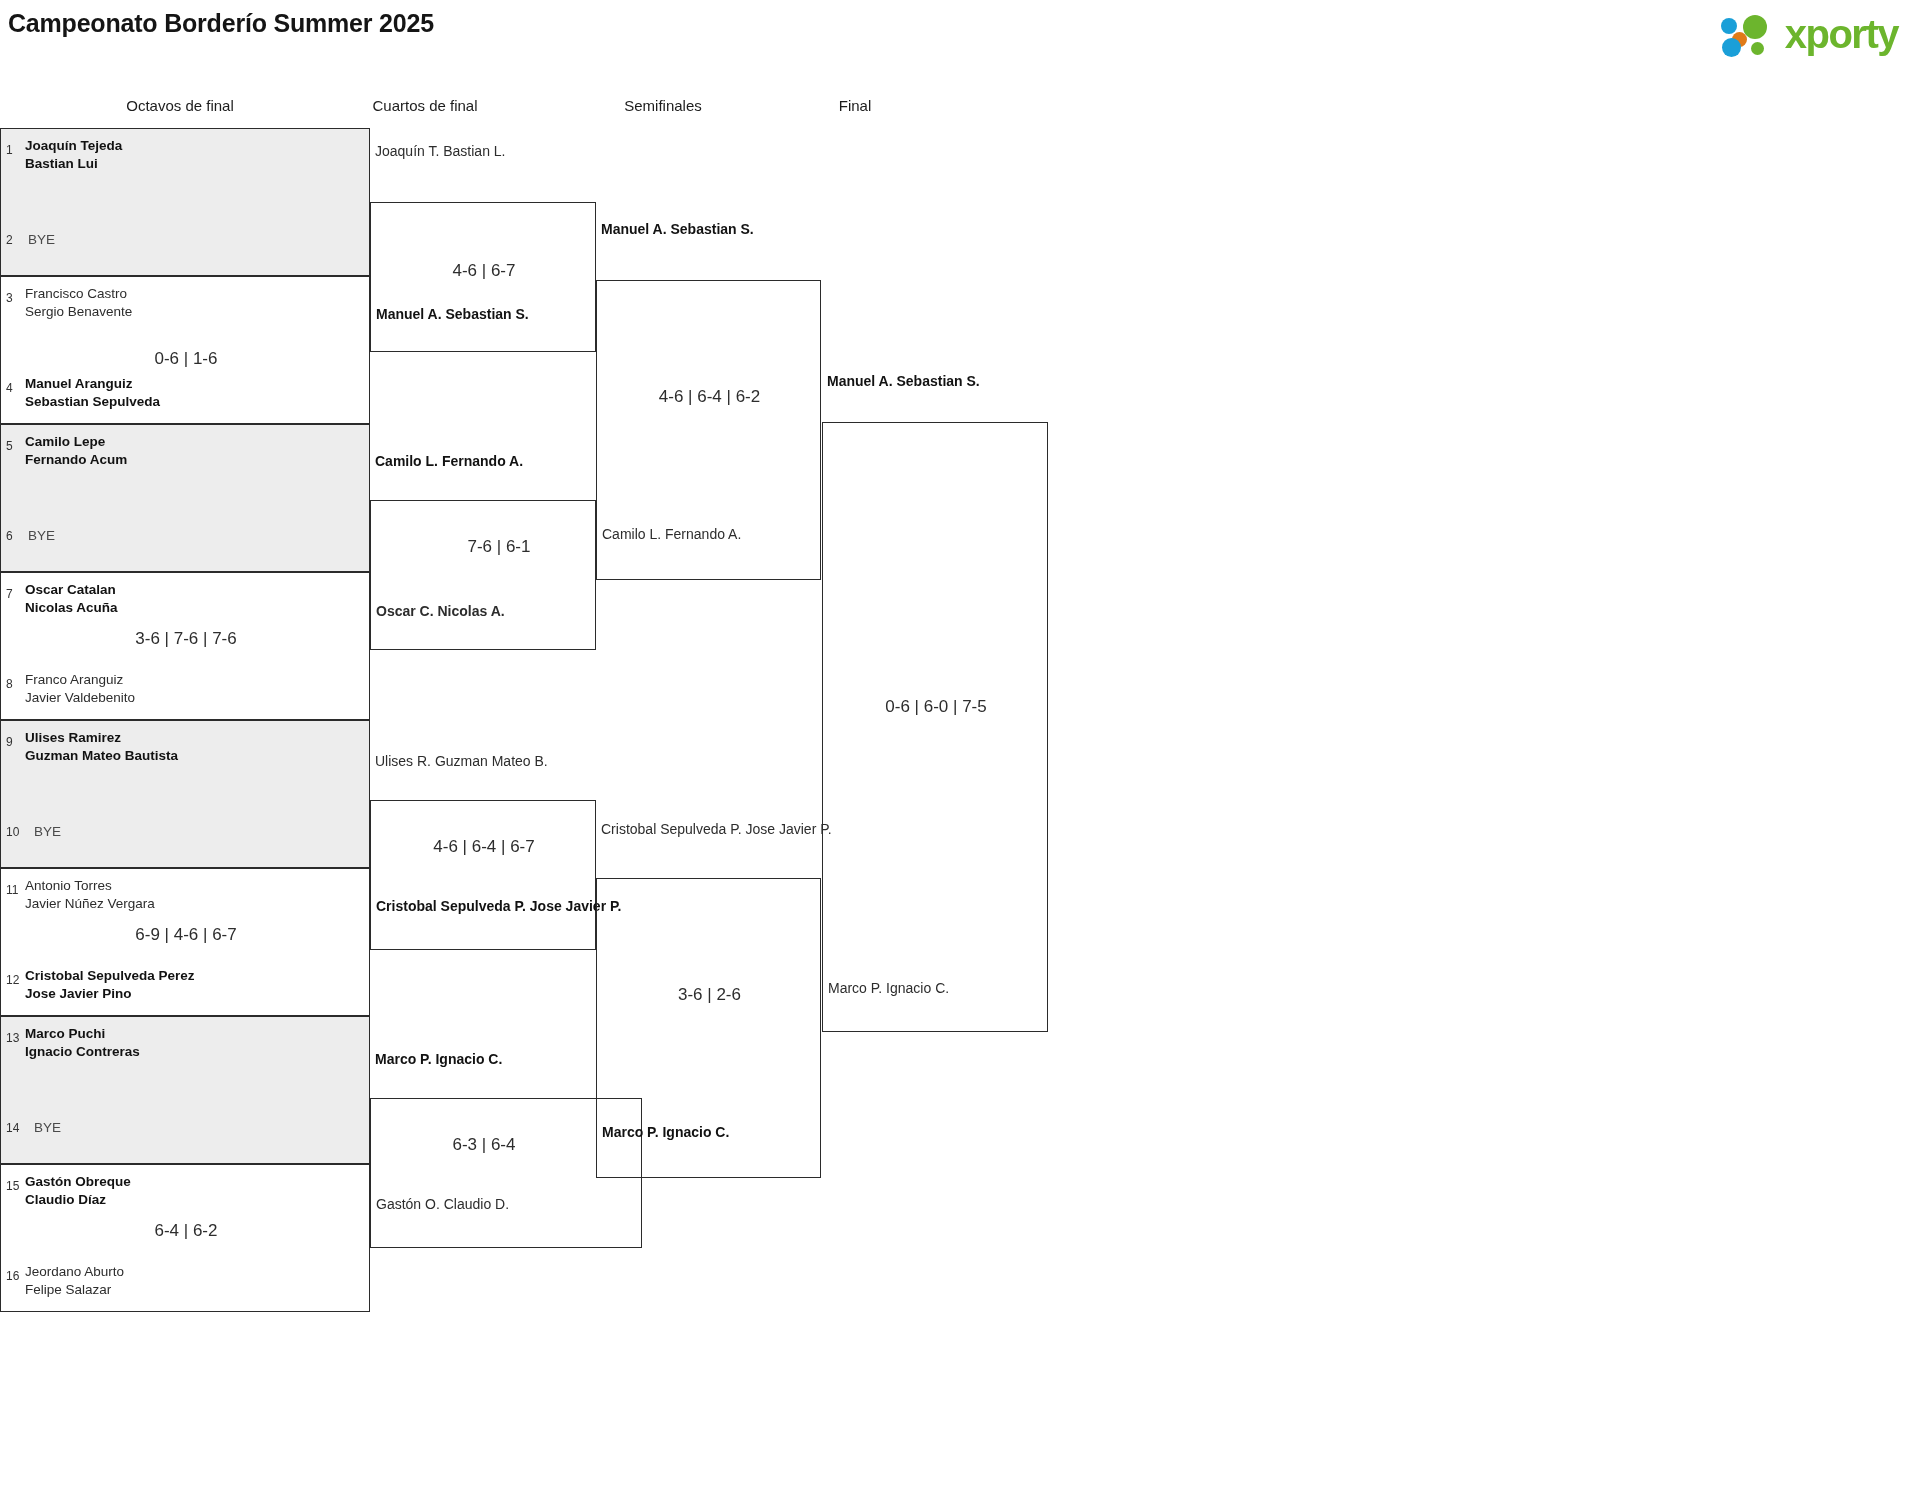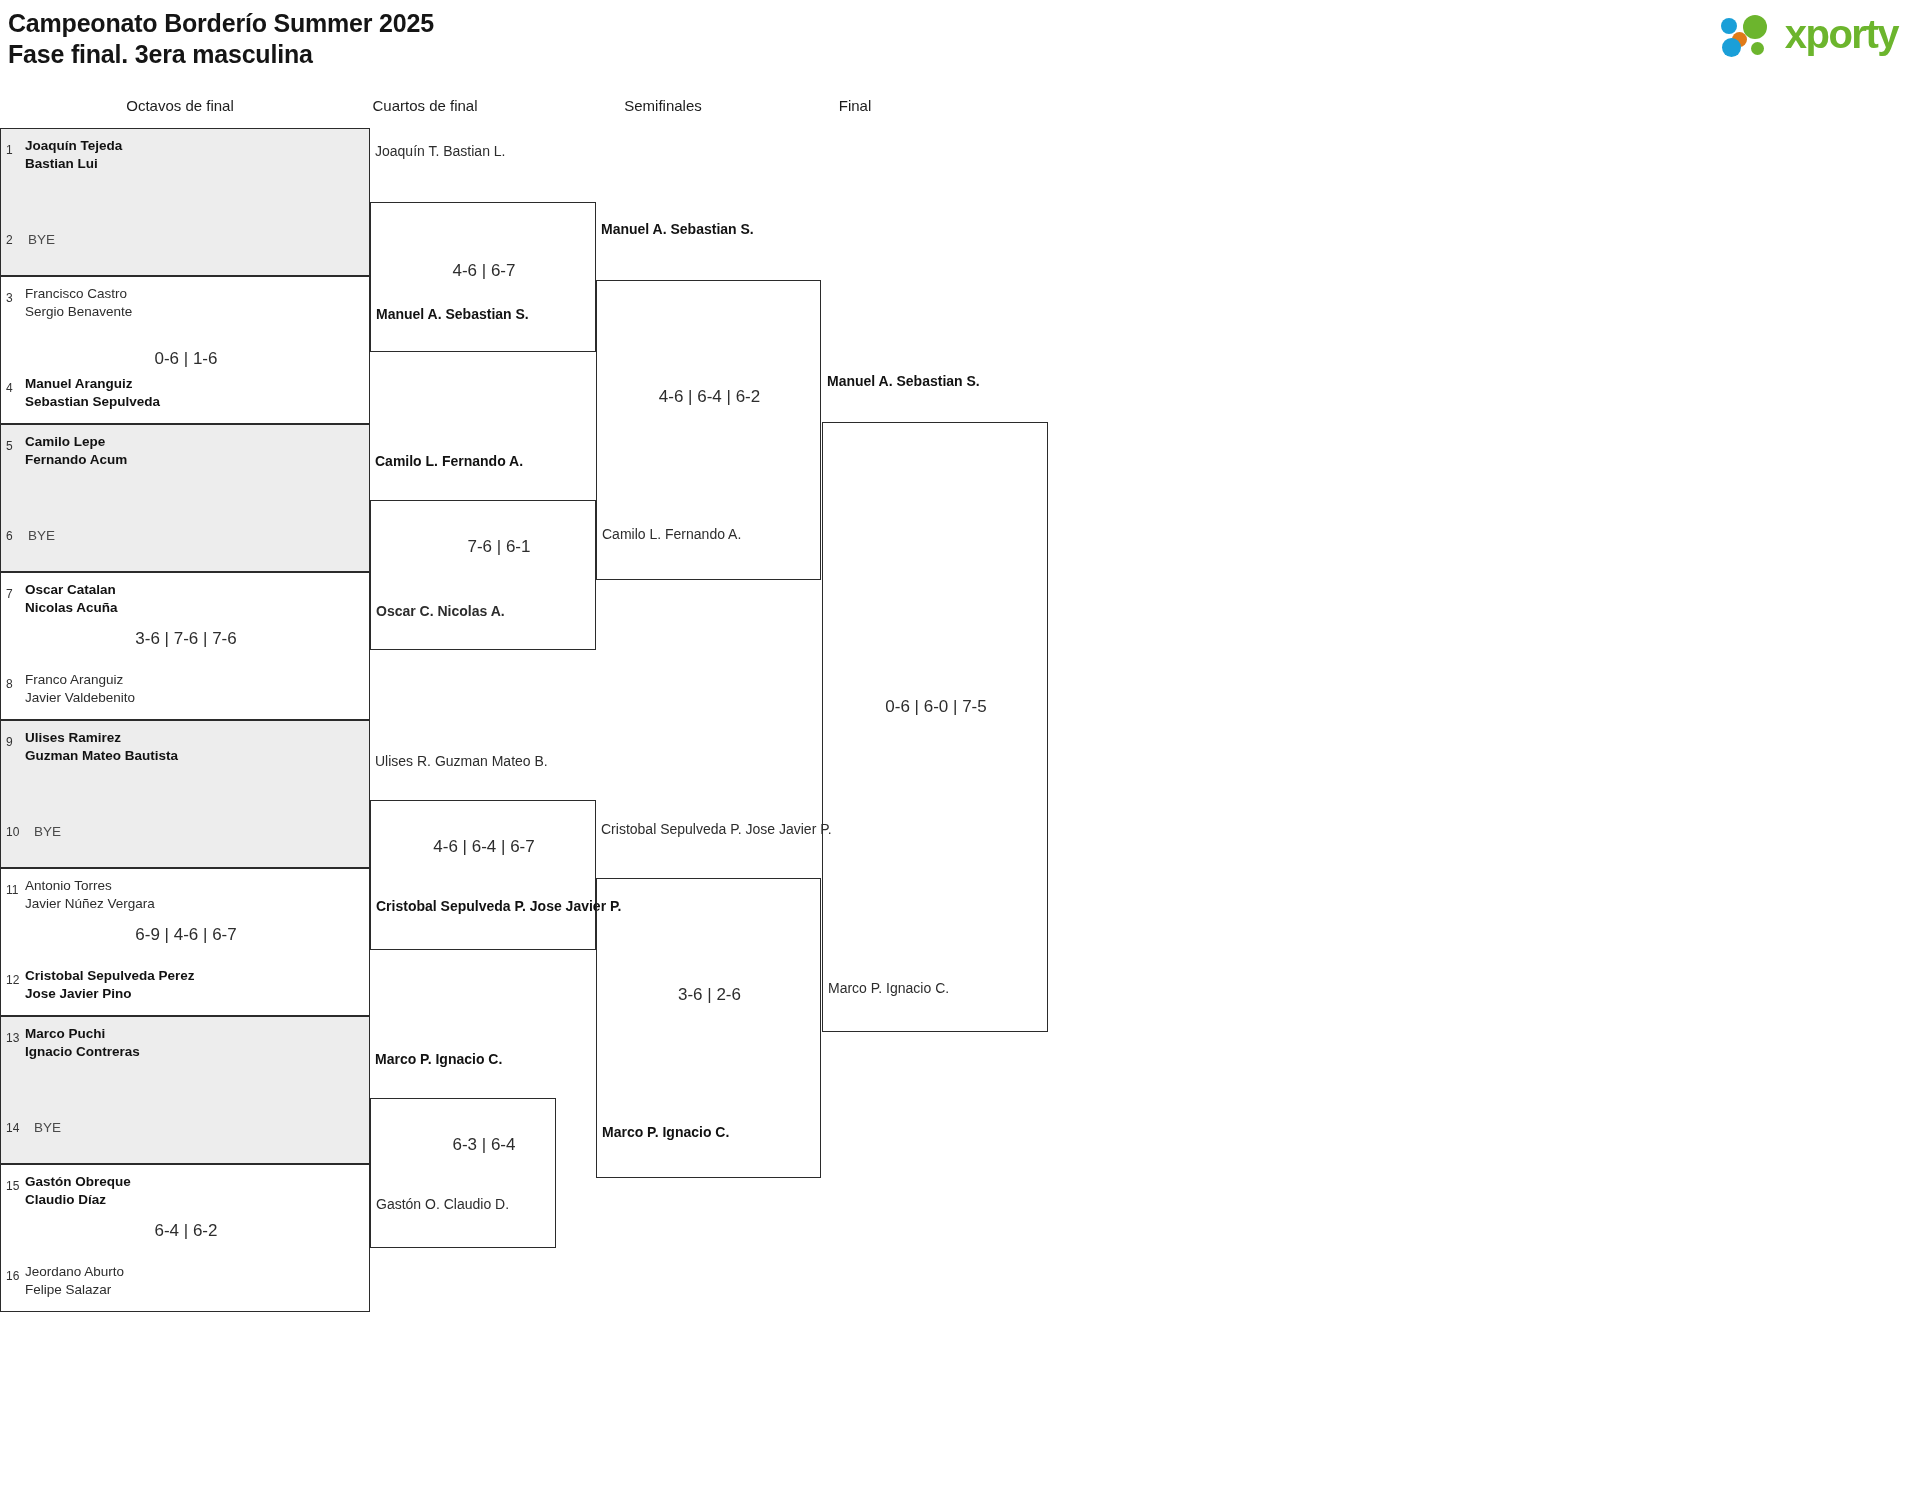--- a/index.html
+++ b/index.html
@@ -59,21 +59,20 @@
   }
   .adv.win { font-weight: bold; color: #121212; }
 </style>
 </head>
 <body>
 
 <div id="root">
 
   <div class="title-block">
     <div class="title-line">Campeonato Borderío Summer 2025</div>
-    <div class="title-line">Fase final. 3era masculina</div>
   </div>
 
   <div class="logo">
     <div class="logo-dots">
       <i style="width:16px;height:16px;left:0px;top:8px;background:#1a9fd8;"></i>
       <i style="width:15px;height:15px;left:11px;top:22px;background:#e07b18;"></i>
       <i style="width:19px;height:19px;left:1px;top:28px;background:#1a9fd8;"></i>
       <i style="width:24px;height:24px;left:22px;top:5px;background:#6cb52d;"></i>
       <i style="width:13px;height:13px;left:30px;top:32px;background:#6cb52d;"></i>
     </div>
@@ -218,21 +217,21 @@
     <div class="adv win" style="left:5px; top:96px;">
       <span class="nm">Cristobal Sepulveda P.</span>
       <span class="nm">Jose Javier P.</span>
     </div>
   </div>
 
   <div class="adv win" style="left:375px; top:1050px;">
     <span class="nm">Marco P.</span>
     <span class="nm">Ignacio C.</span>
   </div>
-  <div class="rbox" style="left:370px; top:1098px; width:186px; height:150px;">
+  <div class="rbox" style="left:370px; top:1098px; width:272px; height:150px;">
     <div class="score" style="top:36px; left:0; width:226px;">6-3 | 6-4</div>
     <div class="adv" style="left:5px; top:96px;">
       <span class="nm">Gastón O.</span>
       <span class="nm">Claudio D.</span>
     </div>
   </div>
 
   <div class="adv win" style="left:601px; top:220px;">
     <span class="nm">Manuel A.</span>
     <span class="nm">Sebastian S.</span>

